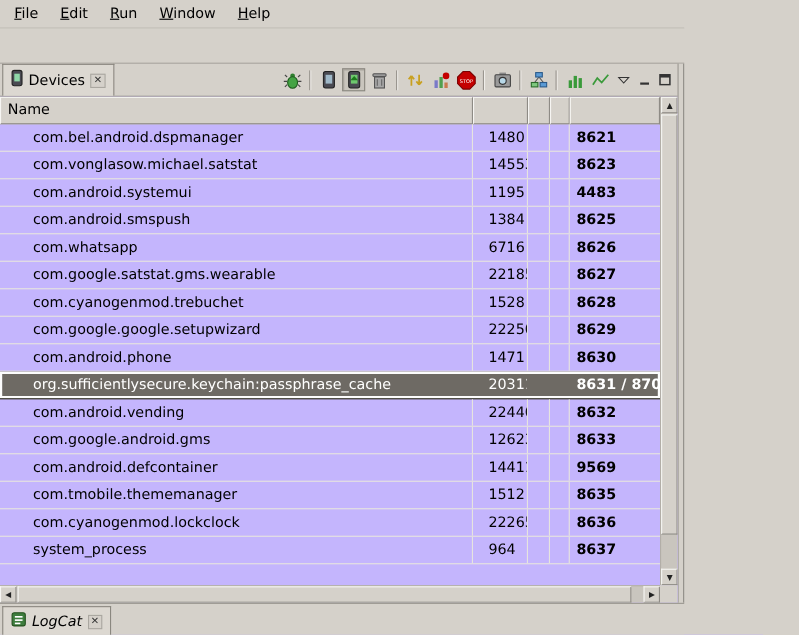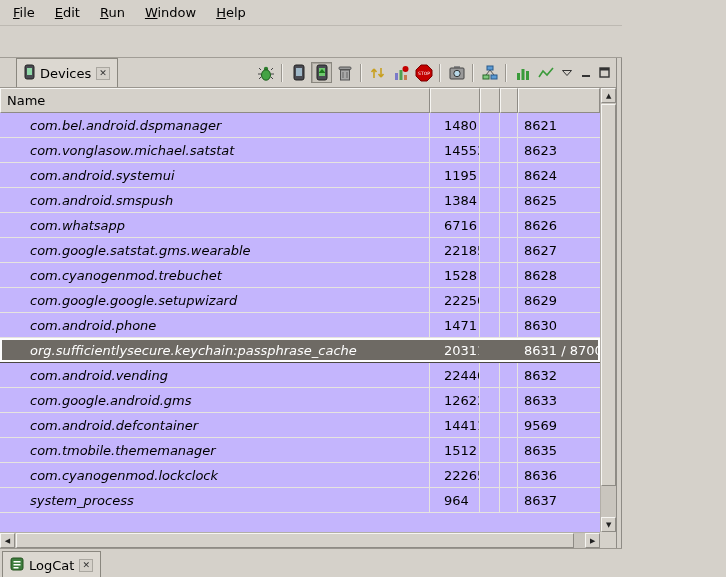--- a/index.html
+++ b/index.html
@@ -19,21 +19,21 @@
   
   .main { height:490px; display:flex; background:#d5d1ca; }
   .devices-panel { width:664px; border-right:1px solid #8e8b85; display:flex; flex-direction:column; }
   .sash { width:4px; background:#d5d1ca; }
   .threads-panel { flex:1; border-left:1px solid #8e8b85; overflow:hidden; display:flex; flex-direction:column; }
 
   
   .panel-header { height:30px; position:relative; border-bottom:1px solid #9a968f;
                   display:flex; align-items:flex-end; flex:none; }
   .tab { display:flex; align-items:center; gap:5px; height:29px; padding:0 7px;
-         background:#dcd8d1; border:1px solid #8a877f; border-bottom:none; margin-left:16px;
+         background:#dcd8d1; border:1px solid #8a877f; border-bottom:none; margin-left:2px;
          white-space:nowrap; }
   .tab-label { white-space:nowrap; }
   .tab-close { font-size:9px; line-height:9px; color:#333; border:1px solid #aaa7a0;
                padding:1px 2px; background:#d5d1ca; cursor:default; }
 
   
   .toolbar { position:absolute; right:3px; top:4px; display:flex; align-items:center; gap:2px; }
   .tbtn { width:21px; height:21px; display:flex; align-items:center; justify-content:center; }
   .tbtn.pressed { background:#c9c5bd; border:1px solid #8a877f; box-shadow:inset 1px 1px 0 #aaa69e; }
   .tsep { width:2px; height:18px; border-left:1px solid #9a968f; border-right:1px solid #f0eeea; margin:0 3px; }
@@ -44,24 +44,24 @@
   .thead { display:flex; height:25px; width:calc(100% - 16px); }
   .th { background:#d5d1ca; border-top:1px solid #f6f5f2; border-left:1px solid #f6f5f2;
         border-right:1px solid #8e8b85; border-bottom:1px solid #8e8b85;
         display:flex; align-items:center; padding-left:6px; overflow:hidden; }
   .th-name { width:430px; } .th-pid { width:50px; } .th-3 { width:20px; } .th-4 { width:18px; }
   .th-port { flex:1; }
   .tbody { width:calc(100% - 16px); }
   .trow { display:flex; height:25px; align-items:stretch; border-bottom:1px solid #e6e4df; }
   .cell { display:flex; align-items:center; border-right:1px solid #e6e4df;
           overflow:hidden; white-space:nowrap; }
-  .c-name { width:430px; padding-left:30px;font-style:italic; }
+  .c-name { width:430px; padding-left:30px; }
   .c-pid  { width:50px; padding-left:14px; }
   .c-3 { width:20px; } .c-4 { width:18px; }
-  .c-port { flex:1; padding-left:6px; border-right:none; }
+  .c-port { flex:1; padding-left:6px; border-right:none;font-weight:bold; }
   .trow.selected { background:#6e6a64; color:#fff; box-shadow:inset 0 0 0 2px #fdfdfd;
                    border-bottom:1px solid #4a4742; }
   .trow.selected .cell { border-right-color:transparent; }
 
   
   .vscroll { position:absolute; top:0; right:0; bottom:16px; width:16px; background:#c9c5be;
              border-left:1px solid #b2aea7; }
   .sbtn { position:absolute; width:15px; height:15px; background:#d5d1ca;
           border:1px solid; border-color:#f6f5f2 #8e8b85 #8e8b85 #f6f5f2;
           font-size:7px; display:flex; align-items:center; justify-content:center; color:#222; }
@@ -73,21 +73,21 @@
   .sb-left { left:0; top:0; } .sb-right { right:0; top:0; }
   .hthumb { position:absolute; top:0; left:16px; right:26px; height:15px; background:#d5d1ca;
             border:1px solid; border-color:#f6f5f2 #8e8b85 #8e8b85 #f6f5f2; }
   .corner { position:absolute; right:0; bottom:0; width:16px; height:16px; background:#d5d1ca; }
 
   
   .threads-body { padding:7px 3px; }
   .threads-line2 { padding-left:20px; }
 
   
-  .bottombar { height:29px; border-top:1px solid #9a968f; position:relative; background:#d5d1ca; }
+  .bottombar { height:29px; border-top:1px solid #9a968f; position:relative; background:#d5d1ca;font-style:italic; }
   .logcat-tab { position:absolute; left:2px; top:2px; height:27px; margin-left:0; }
 </style>
 </head>
 <body>
 
 <div class="app">
 
   <div class="menubar">
     <span class="menu-item">File</span>
     <span class="menu-item">Edit</span>
@@ -240,21 +240,21 @@
     <div class="cell c-pid">14553</div>
     <div class="cell c-3"></div>
     <div class="cell c-4"></div>
     <div class="cell c-port">8623</div>
   </div>
             <div class="trow">
     <div class="cell c-name">com.android.systemui</div>
     <div class="cell c-pid">1195</div>
     <div class="cell c-3"></div>
     <div class="cell c-4"></div>
-    <div class="cell c-port">8624</div>
+    <div class="cell c-port">4483</div>
   </div>
             <div class="trow">
     <div class="cell c-name">com.android.smspush</div>
     <div class="cell c-pid">1384</div>
     <div class="cell c-3"></div>
     <div class="cell c-4"></div>
     <div class="cell c-port">8625</div>
   </div>
             <div class="trow">
     <div class="cell c-name">com.whatsapp</div>

